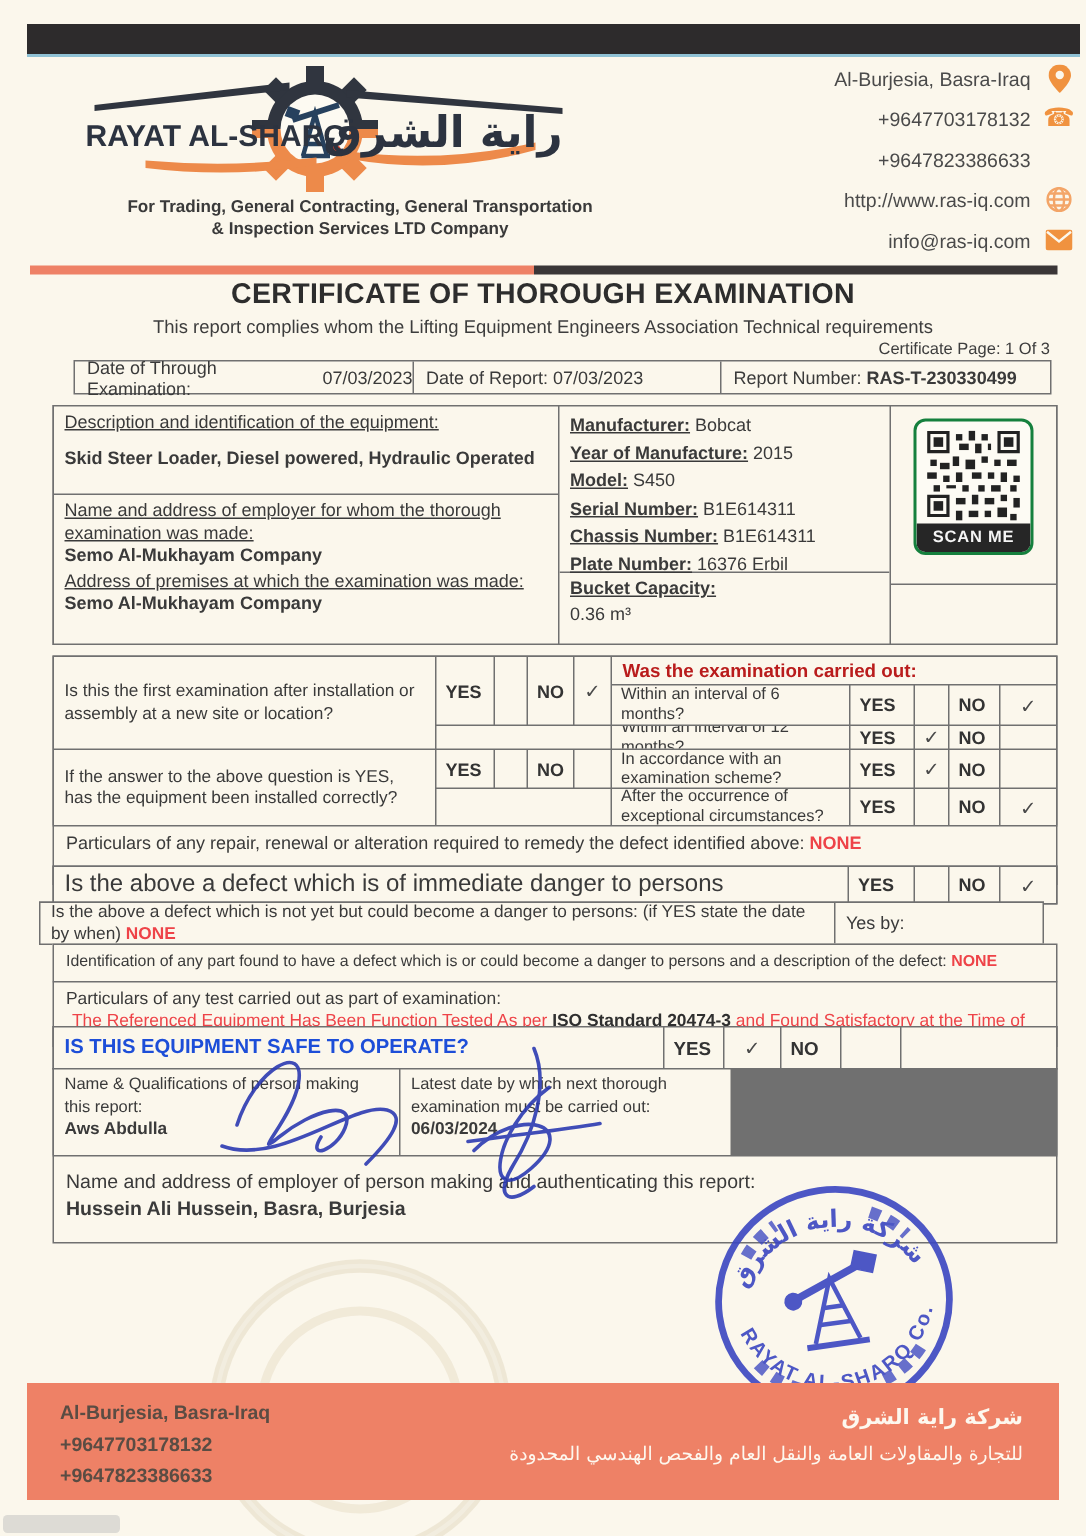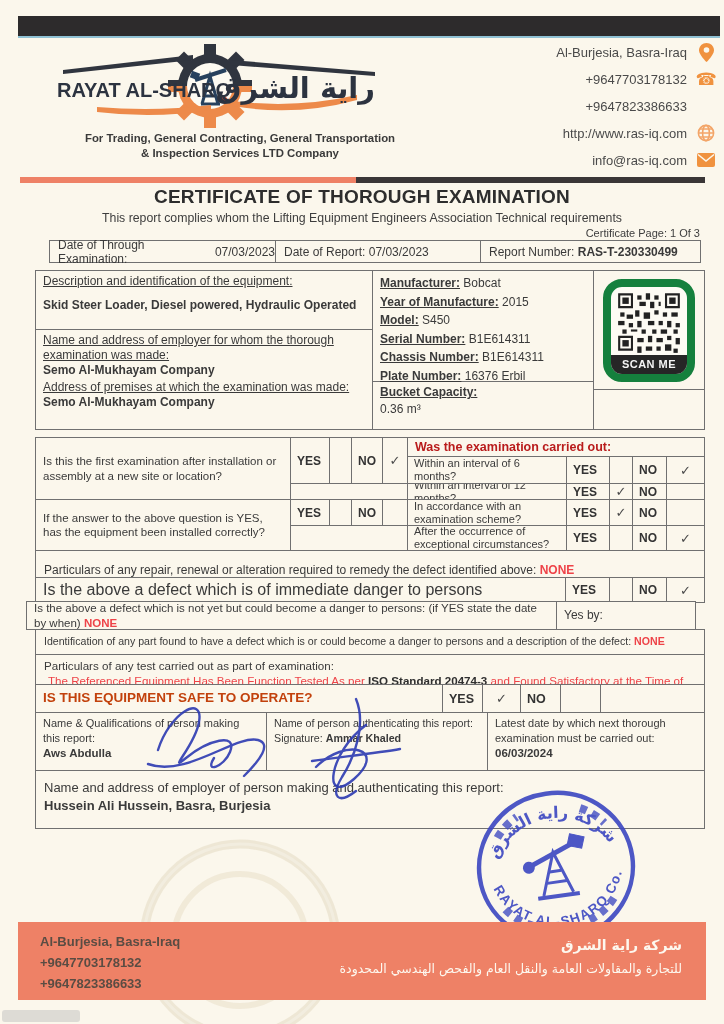--- a/index.html
+++ b/index.html
@@ -36,21 +36,21 @@
   .qcell{display:flex;align-items:center;padding:2px 7px;font-size:11.5px;line-height:1.25;}
   .scell{display:flex;align-items:center;padding:1px 6px;font-size:11px;line-height:1.15;}
   .yn{display:flex;align-items:center;padding-left:6px;font-size:12px;font-weight:bold;color:#333;}
   .ck{display:flex;align-items:center;justify-content:center;font-size:13px;color:#4a4a4a;}
   .hdrcell{display:flex;align-items:center;padding-left:7px;font-weight:bold;font-size:12.5px;color:#b91c1c;}
   .rowflat{position:absolute;left:35px;width:670px;box-sizing:border-box;border:1px solid #707070;background:#fbf7ec;padding:4px 8px;font-size:12px;line-height:1.25;}
   
   .eq-split-top{border-bottom:1px solid #707070;}
   .eqline{font-size:12px;line-height:18.5px;}
   
-  .qrbox{width:76px;border:8px solid #15803d;border-radius:19px;background:#fdfbf4;overflow:hidden;margin:8px auto 0 auto;}
+  .qrbox{width:76px;border:2px solid #15803d;border-radius:8px;background:#fdfbf4;overflow:hidden;margin:8px auto 0 auto;}
   .qrlabel{background:#262626;color:#f5f5f5;font-size:11px;font-weight:bold;text-align:center;padding:3px 0 4px 0;letter-spacing:.5px;}
   
   .footer{left:18px;top:922px;width:688px;height:78px;background:#ee8166;}
   .footer-left{position:absolute;left:22px;top:9px;font-size:13px;font-weight:bold;color:#5a4c43;line-height:21px;}
   .footer-right{position:absolute;right:24px;top:10px;text-align:right;color:#fdf8ef;direction:rtl;font-family:"DejaVu Sans",sans-serif;}
   .footer-ar1{font-size:14px;font-weight:bold;line-height:26px;}
   .footer-ar2{font-size:12.5px;line-height:22px;}
   .artifact{left:2px;top:1010px;width:78px;height:12px;background:#d7d6d1;border-radius:3px;opacity:.85;}
   .logo-tagline{left:55px;top:131px;width:370px;text-align:center;font-size:11.4px;font-weight:bold;color:#3a3a3a;line-height:15px;}
 </style>
@@ -303,21 +303,21 @@
     <div class="ck" style="grid-column:10;grid-row:4;"></div>
 
     <div style="grid-column:2 / span 4;grid-row:5;"></div>
     <div class="scell" style="grid-column:6;grid-row:5;">After the occurrence of exceptional circumstances?</div>
     <div class="yn" style="grid-column:7;grid-row:5;">YES</div>
     <div class="ck" style="grid-column:8;grid-row:5;"></div>
     <div class="yn" style="grid-column:9;grid-row:5;">NO</div>
     <div class="ck" style="grid-column:10;grid-row:5;">✓</div>
   </div>
 
-  <div class="rowflat" style="top:550px;height:40px;display:flex;align-items:center;">
+  <div class="rowflat" style="top:550px;height:40px;display:flex;">
     <span><span>Particulars of any repair, renewal or alteration required to remedy the defect identified above:</span> <span class="red">NONE</span></span>
   </div>
 
   <div class="tgrid" style="left:35px;top:577px;grid-template-columns:529px 43px 22px 33px 37px;grid-template-rows:24px;">
     <div class="qcell" style="font-size:16px;">Is the above a defect which is of immediate danger to persons</div>
     <div class="yn">YES</div>
     <div class="ck"></div>
     <div class="yn">NO</div>
     <div class="ck">✓</div>
   </div>
@@ -336,36 +336,32 @@
   <div class="rowflat" style="top:654px;height:44px;font-size:11.6px;line-height:14px;">
     <div>Particulars of any test carried out as part of examination:</div>
     <div style="margin-top:1px;padding-left:4px;">
       <span class="redtxt">The Referenced Equipment Has Been Function Tested As per</span>
       <span class="b" style="color:#2f2f2f;">ISO Standard 20474-3</span>
       <span class="redtxt">and Found Satisfactory at the Time of Inspection.</span>
     </div>
   </div>
 
   <div class="tgrid" style="left:35px;top:684px;grid-template-columns:406px 39px 37px 39px 39px 103px;grid-template-rows:27px;">
-    <div class="qcell b" style="font-size:13.5px;color:#c2410c;">IS THIS EQUIPMENT SAFE TO OPERATE?</div>
+    <div class="qcell b" style="font-size:13.5px;color:#1d4ed8;">IS THIS EQUIPMENT SAFE TO OPERATE?</div>
     <div class="yn" style="font-size:12.5px;">YES</div>
     <div class="ck">✓</div>
     <div class="yn" style="font-size:12.5px;">NO</div>
     <div class="ck"></div>
     <div></div>
   </div>
 
   <div class="tgrid" style="left:35px;top:712px;grid-template-columns:230px 220px 216px;grid-template-rows:57px;">
     <div class="cellpad" style="font-size:11px;line-height:15px;">
       <div>Name &amp; Qualifications of person making this report:</div>
       <div class="b" style="font-size:11.5px;">Aws Abdulla</div>
-    </div>
-    <div class="cellpad" style="font-size:10.7px;line-height:15px;">
-      <div>Name of person authenticating this report:</div>
-      <div><span>Signature:</span> <span class="b">Ammar Khaled</span></div>
     </div>
     <div class="cellpad" style="font-size:11px;line-height:15px;">
       <div>Latest date by which next thorough examination must be carried out:</div>
       <div class="b" style="font-size:11.5px;">06/03/2024</div>
     </div>
   </div>
 
   <div class="rowflat" style="top:770px;height:59px;font-size:13px;line-height:18px;padding-top:8px;">
     <div>Name and address of employer of person making and authenticating this report:</div>
     <div class="b">Hussein Ali Hussein, Basra, Burjesia</div>

